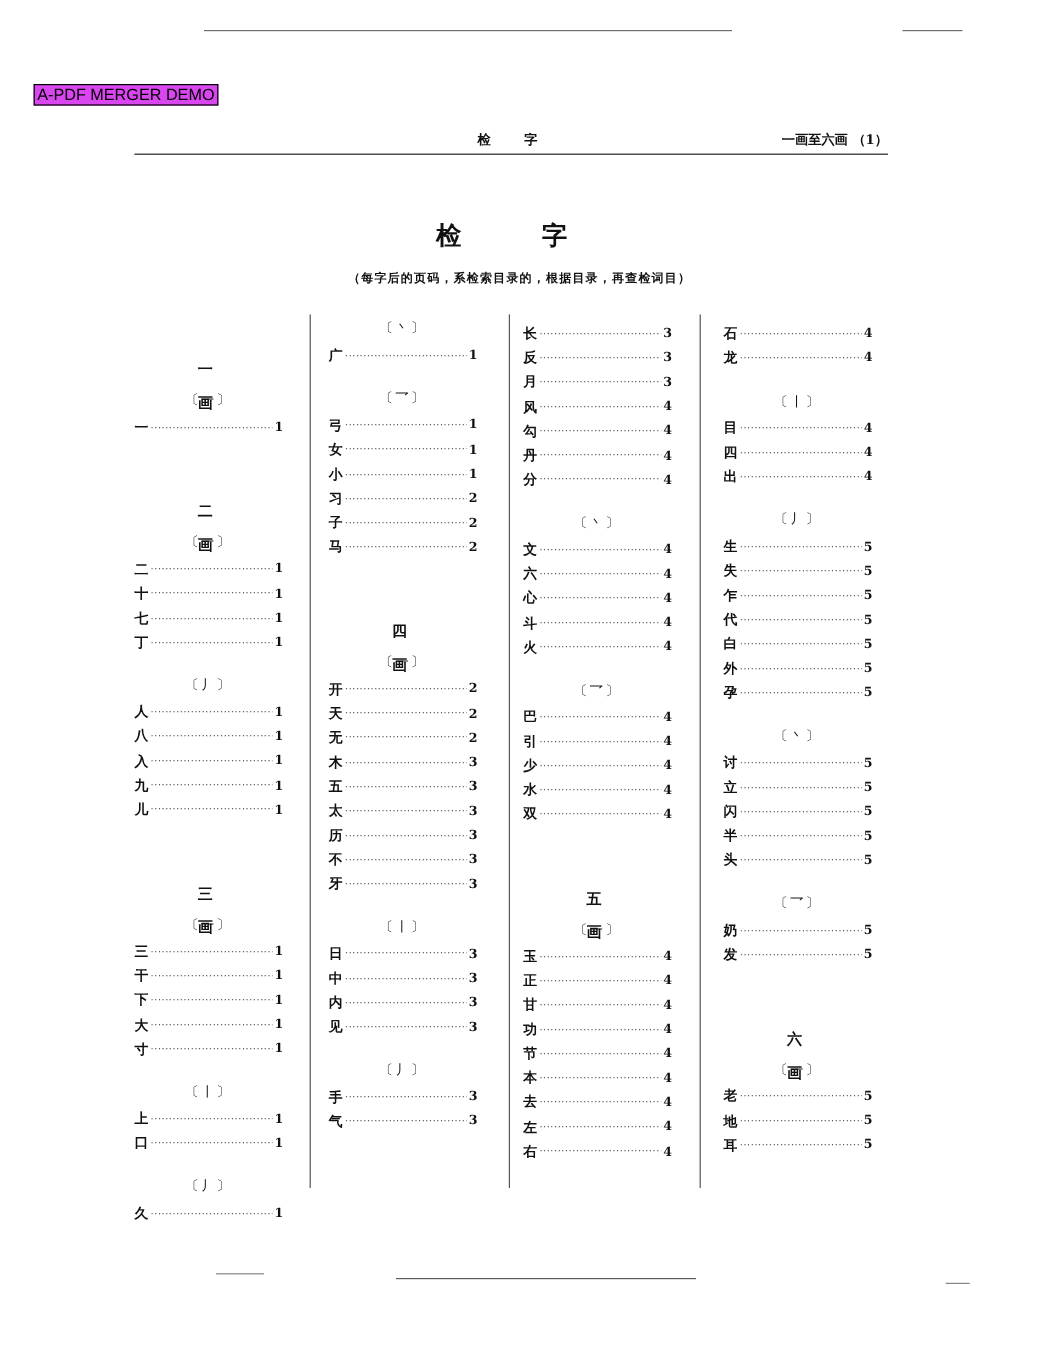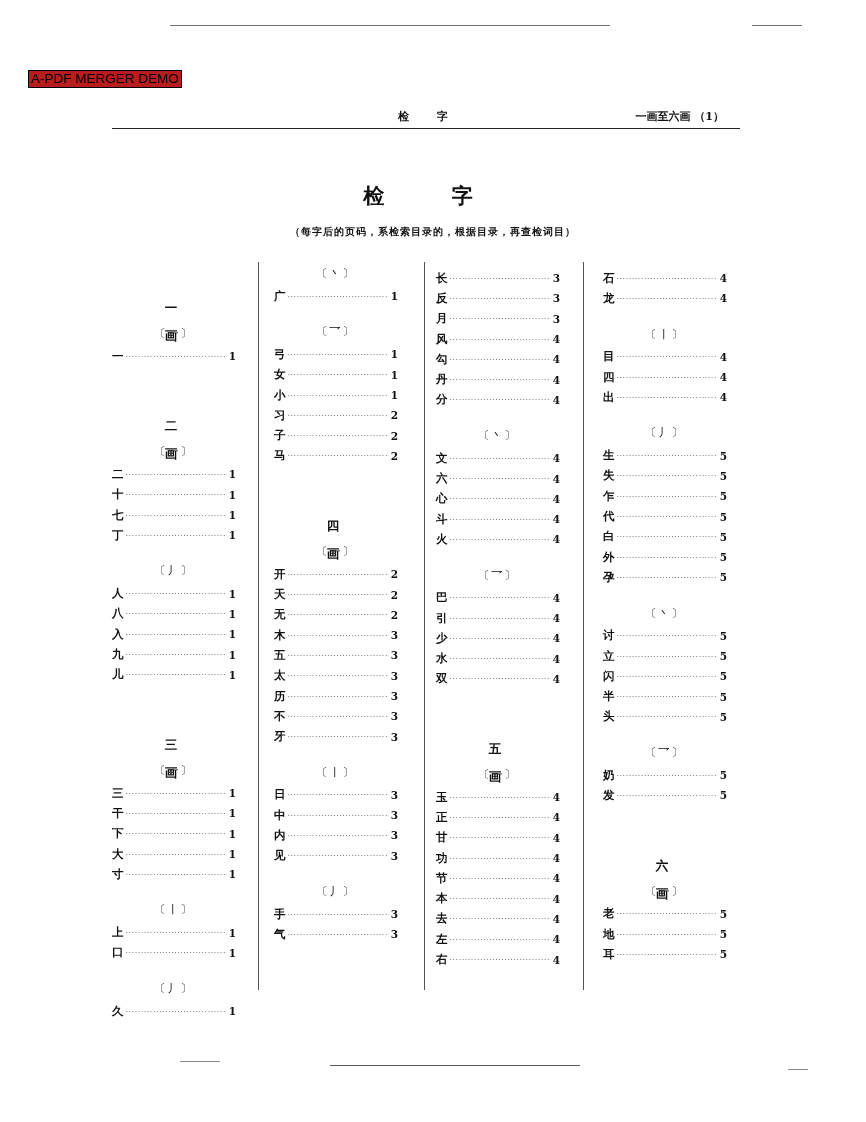--- a/index.html
+++ b/index.html
@@ -2,25 +2,25 @@
 <html><head>
 <meta charset="utf-8">
 <style>
   html, body { margin: 0; padding: 0; background: #ffffff; }
   body { width: 866px; height: 1122px; position: relative; overflow: hidden;
          font-family: "DejaVu Serif", serif; color: #111; }
 
   .scan-line { position: absolute; height: 1px; background: #333; }
   .watermark { position: absolute; left: 28px; top: 70px; border: 1px solid #000;
                font-family: "Liberation Sans", sans-serif; font-size: 13.5px;
-               padding: 0 2px; line-height: 16px; color: #000; background: #b91c1c; }
+               padding: 0 2px; line-height: 16px; color: #000; background: #d946ef; }
 
   .running-head { position: absolute; left: 112px; top: 109px; width: 628px; height: 20px; }
   .rh-center { position: absolute; left: 286px; top: 0; font-size: 11px; font-weight: bold; letter-spacing: 12px; }
-  .rh-right { position: absolute; right: 16px; top: 0; font-size: 11px; font-weight: bold; }
+  .rh-right { position: absolute; right: 0; top: 0; font-size: 11px; font-weight: bold; }
   .rh-rule { position: absolute; left: 0; top: 19px; width: 628px; height: 1px; background: #222; }
 
   .title { position: absolute; left: 0; width: 866px; top: 182px; text-align: center;
            font-size: 21px; font-weight: bold; letter-spacing: 30px; }
   .subtitle { position: absolute; left: 0; width: 866px; top: 225px; text-align: center;
               font-size: 10px; font-weight: bold; letter-spacing: 1px; }
 
   .col { position: absolute; top: 262px; width: 124px; }
   .col-1 { left: 112px; }
   .col-2 { left: 274px; }

